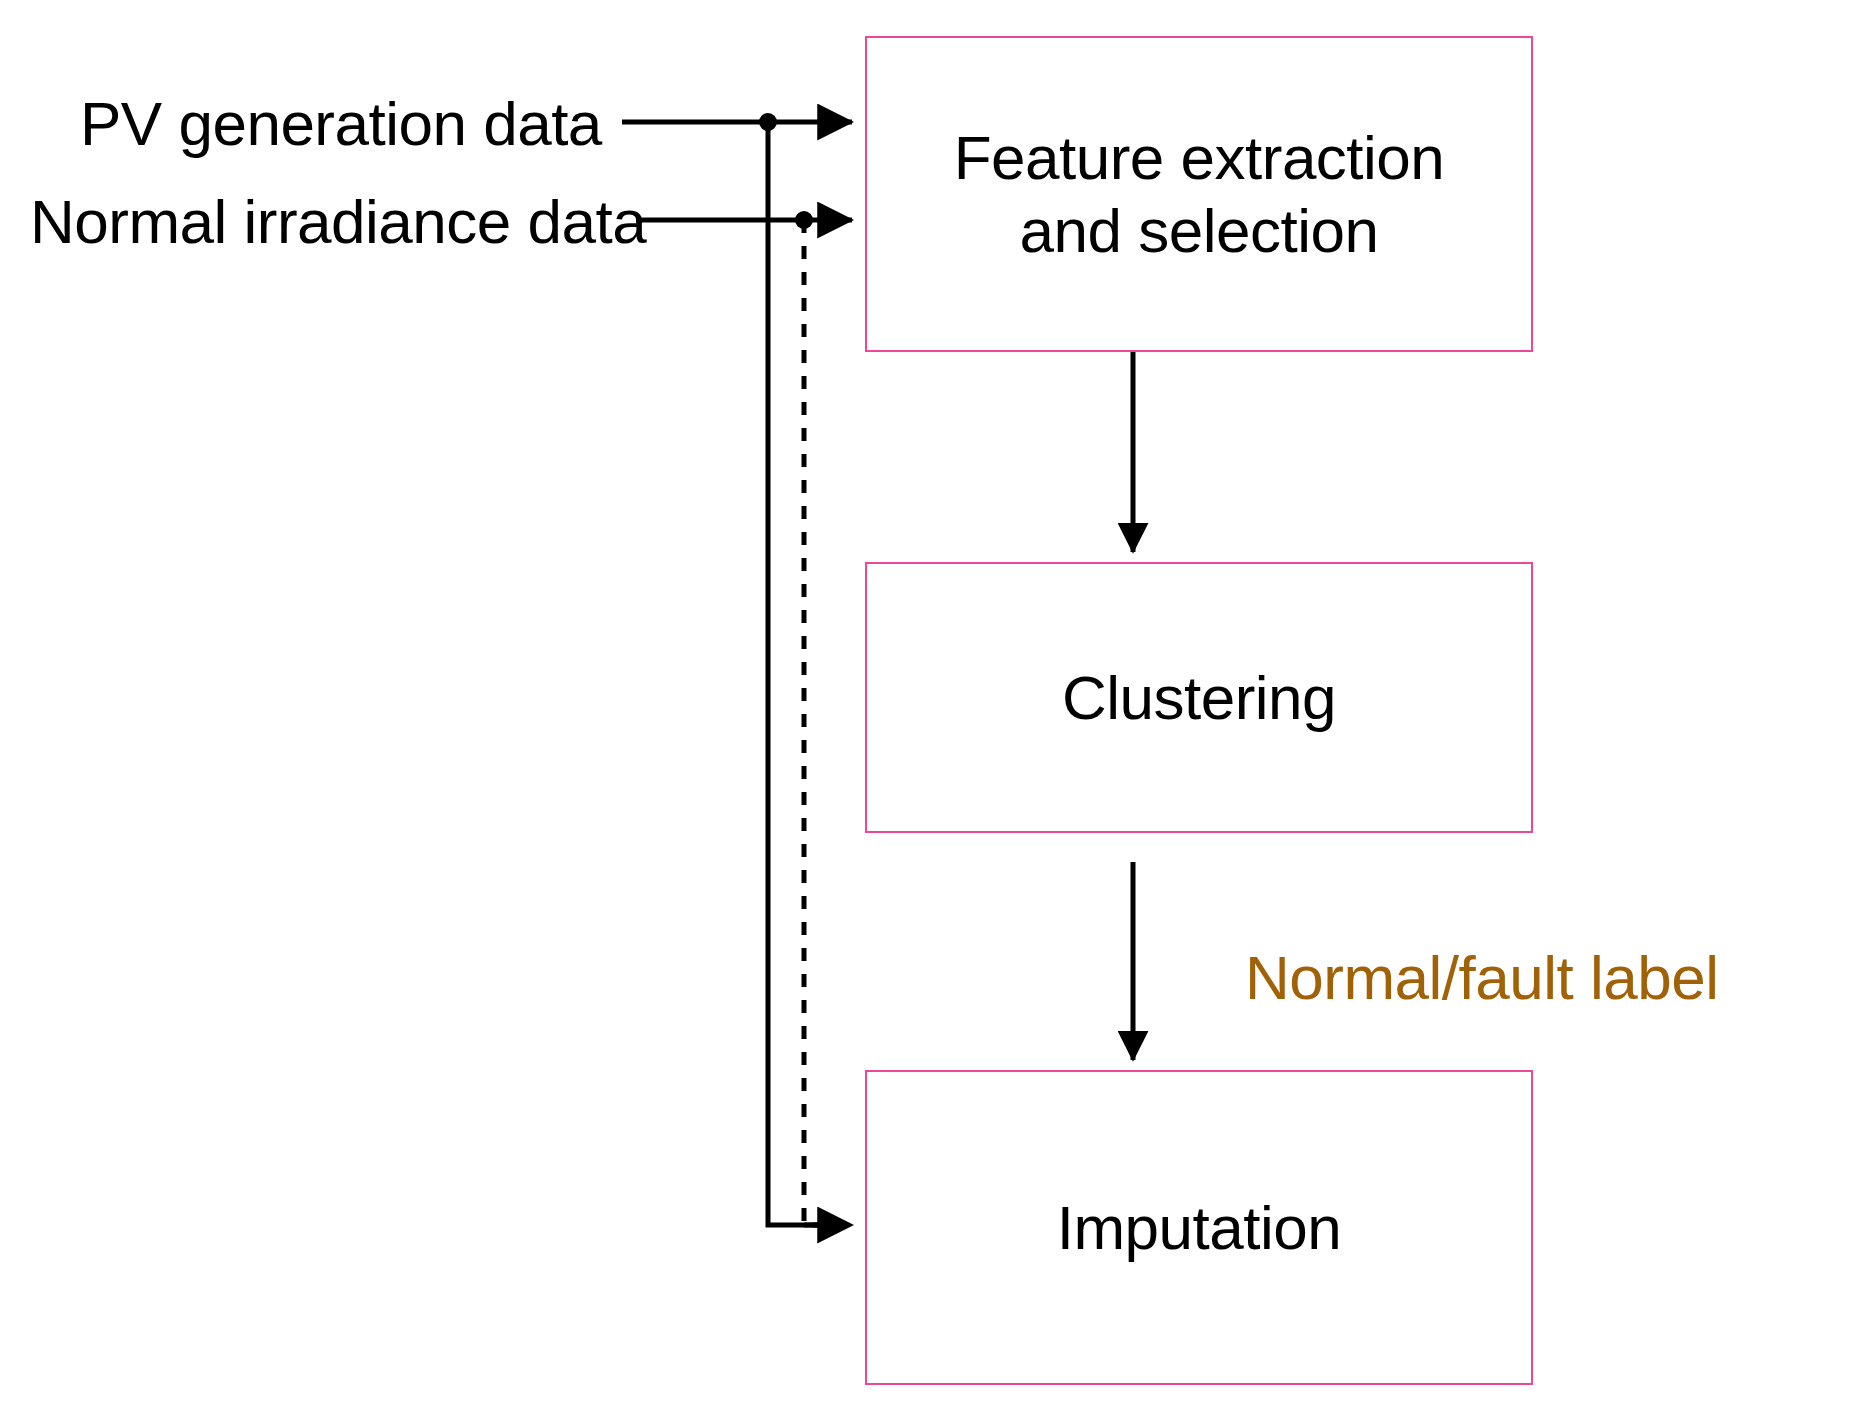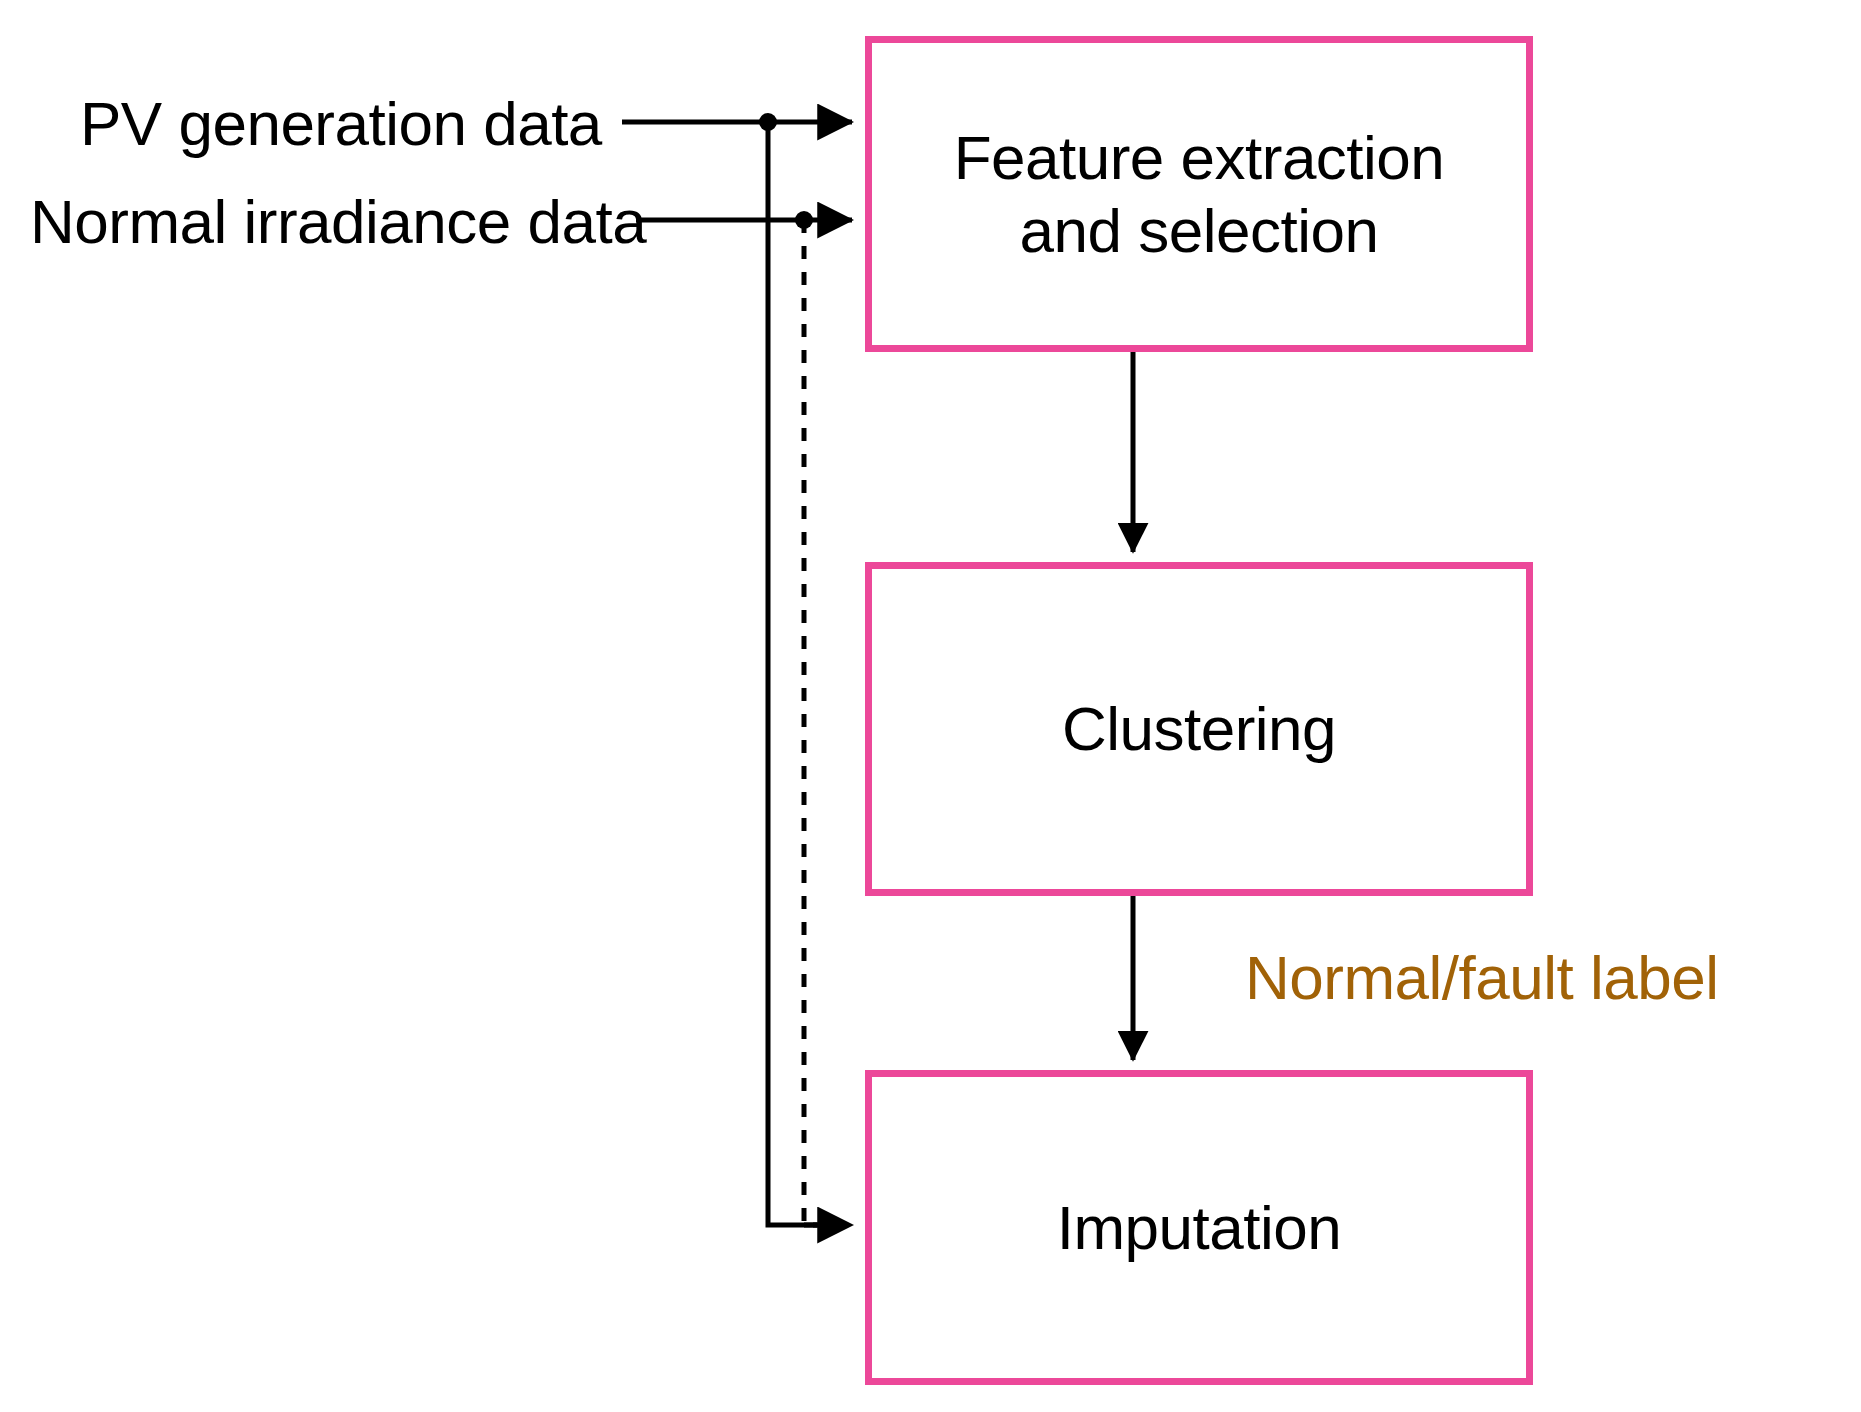--- a/index.html
+++ b/index.html
@@ -20,21 +20,21 @@
   .flow-svg {
     position: absolute;
     top: 0;
     left: 0;
     width: 1861px;
     height: 1412px;
   }
   .node-box {
     position: absolute;
     box-sizing: border-box;
-    border: 7px solid #ec4899;
+    border: 2px solid #ec4899;
     background: #ffffff;
     display: flex;
     align-items: center;
     justify-content: center;
     text-align: center;
   }
   .node-label {
     font-size: 62px;
     line-height: 1.18;
     color: #000000;
@@ -50,21 +50,21 @@
     letter-spacing: -0.5px;
   }
   .edge-label {
     position: absolute;
     font-size: 62px;
     color: #a16207;
     white-space: nowrap;
     letter-spacing: -0.5px;
   }
   #box-feature { left: 865px; top: 36px; width: 668px; height: 316px; }
-  #box-clustering { left: 865px; top: 562px; width: 668px; height: 334px; }
+  #box-clustering { left: 865px; top: 562px; width: 668px; height: 271px; }
   #box-imputation { left: 865px; top: 1070px; width: 668px; height: 315px; }
   #label-pv { left: 48px; top: 88px; margin-left: 32px; }
   #label-solar { left: 30px; top: 186px; }
   #label-normal-fault { left: 1245px; top: 942px; }
 </style>
 </head>
 <body>
 
 <div id="canvas">
 

